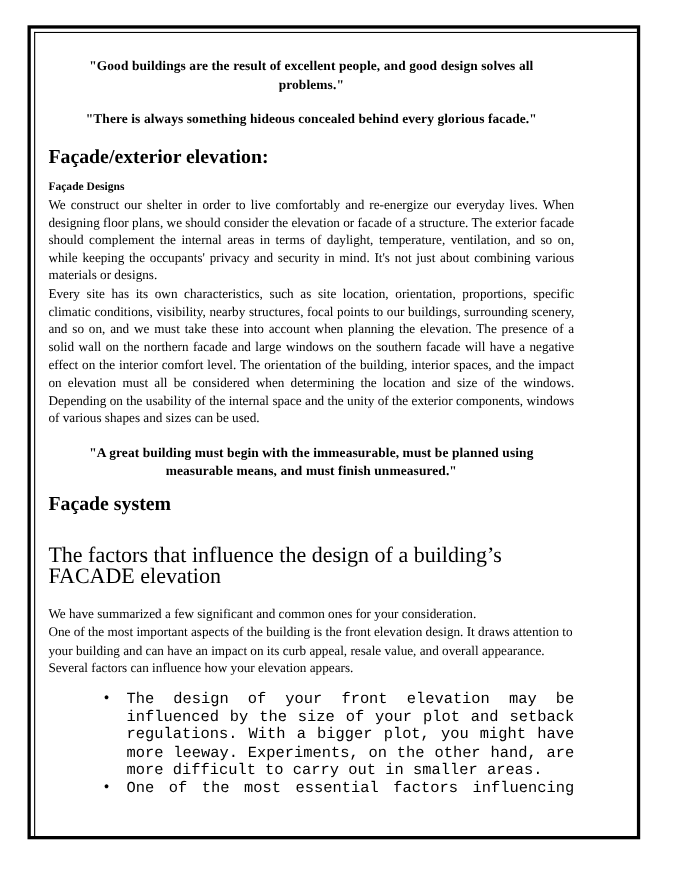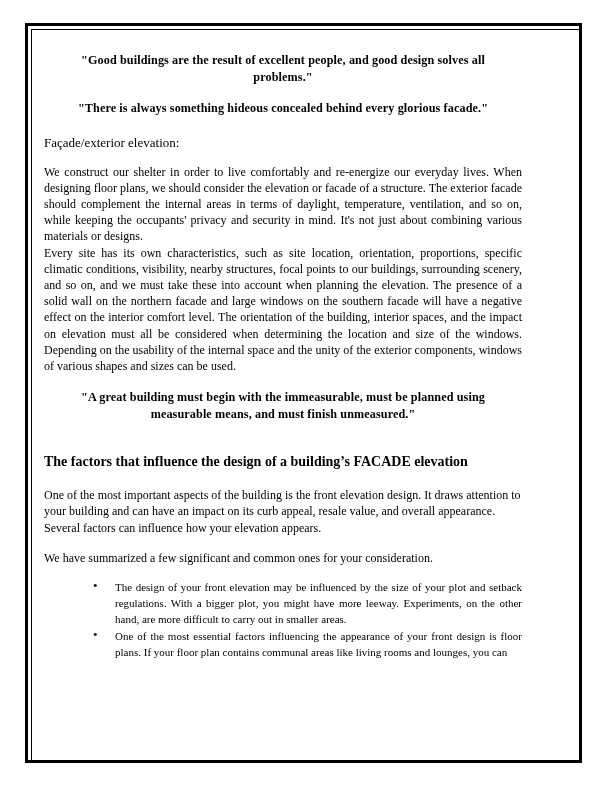--- a/index.html
+++ b/index.html
@@ -52,34 +52,34 @@
     line-height: 16.5px;
     text-align: center;
     margin: 0 auto;
     letter-spacing: .1px;
   }
   .quote.q1 { width: 430px; margin-bottom: 15px; }
   .quote.q2 { width: 470px; margin-bottom: 17px; }
   .quote.q3 { width: 420px; margin: 0 auto 14px auto; }
 
   h2.head-lg {
-    font-size: 13px;
-    font-weight: normal;
+    font-size: 18px;
+    font-weight: bold;
     line-height: 17px;
     margin: 0 0 13px 0;
   }
   h3.head-sm {
     font-size: 10.5px;
     font-weight: bold;
     line-height: 13px;
     margin: 0 0 1px 0;
   }
   h2.head-xl {
-    font-size: 14px;
-    font-weight: bold;
+    font-size: 20px;
+    font-weight: normal;
     line-height: 19px;
     margin: 0 0 16px 0;
   }
 
   p.body {
     font-size: 12px;
     line-height: 16.2px;
     text-align: justify;
     margin: 0;
     -webkit-hyphens: none;
@@ -93,25 +93,26 @@
   .spacer-15 { height: 15px; }
   .spacer-16 { height: 16px; }
 
   ul.bullets {
     margin: 0;
     padding: 0 0 0 49px;
     list-style: none;
   }
   ul.bullets li {
     position: relative;
-    font-size: 11px;
+    font-size: 14px;
     line-height: 16.2px;
     text-align: justify;
     padding-left: 22px;
     margin: 0;
+    font-family: Liberation Mono, monospace;
   }
   ul.bullets li::before {
     content: "\2022";
     position: absolute;
     left: 0;
     top: -1px;
     font-size: 13px;
     line-height: 16.2px;
   }
 </style>
@@ -123,38 +124,40 @@
 </div>
 
 <div class="content">
 
   <div class="quote q1">"Good buildings are the result of excellent people, and good design solves all problems."</div>
 
   <div class="quote q2">"There is always something hideous concealed behind every glorious facade."</div>
 
   <h2 class="head-lg">Façade/exterior elevation:</h2>
 
+  <h3 class="head-sm">Façade Designs</h3>
 
   <p class="body">We construct our shelter in order to live comfortably and re-energize our everyday lives. When designing floor plans, we should consider the elevation or facade of a structure. The exterior facade should complement the internal areas in terms of daylight, temperature, ventilation, and so on, while keeping the occupants' privacy and security in mind. It's not just about combining various materials or designs.</p>
 
   <p class="body tight">Every site has its own characteristics, such as site location, orientation, proportions, specific climatic conditions, visibility, nearby structures, focal points to our buildings, surrounding scenery, and so on, and we must take these into account when planning the elevation. The presence of a solid wall on the northern facade and large windows on the southern facade will have a negative effect on the interior comfort level. The orientation of the building, interior spaces, and the impact on elevation must all be considered when determining the location and size of the windows. Depending on the usability of the internal space and the unity of the exterior components, windows of various shapes and sizes can be used.</p>
 
   <div class="spacer-15"></div>
 
   <div class="quote q3">"A great building must begin with the immeasurable, must be planned using measurable means, and must finish unmeasured."</div>
 
+  <h2 class="head-lg">Façade system</h2>
 
 
   <div class="spacer-16"></div>
 
   <h2 class="head-xl">The factors that influence the design of a building’s FACADE elevation</h2>
 
+  <p class="body nojust gap">We have summarized a few significant and common ones for your consideration.</p>
+
   <p class="body nojust">One of the most important aspects of the building is the front elevation design. It draws attention to your building and can have an impact on its curb appeal, resale value, and overall appearance. Several factors can influence how your elevation appears.</p>
-
-  <p class="body nojust gap">We have summarized a few significant and common ones for your consideration.</p>
 
   <div class="spacer-13"></div>
 
   <ul class="bullets">
     <li>The design of your front elevation may be influenced by the size of your plot and setback regulations. With a bigger plot, you might have more leeway. Experiments, on the other hand, are more difficult to carry out in smaller areas.</li>
     <li>One of the most essential factors influencing the appearance of your front design is floor plans. If your floor plan contains communal areas like living rooms and lounges, you can</li>
   </ul>
 
 </div>
 

